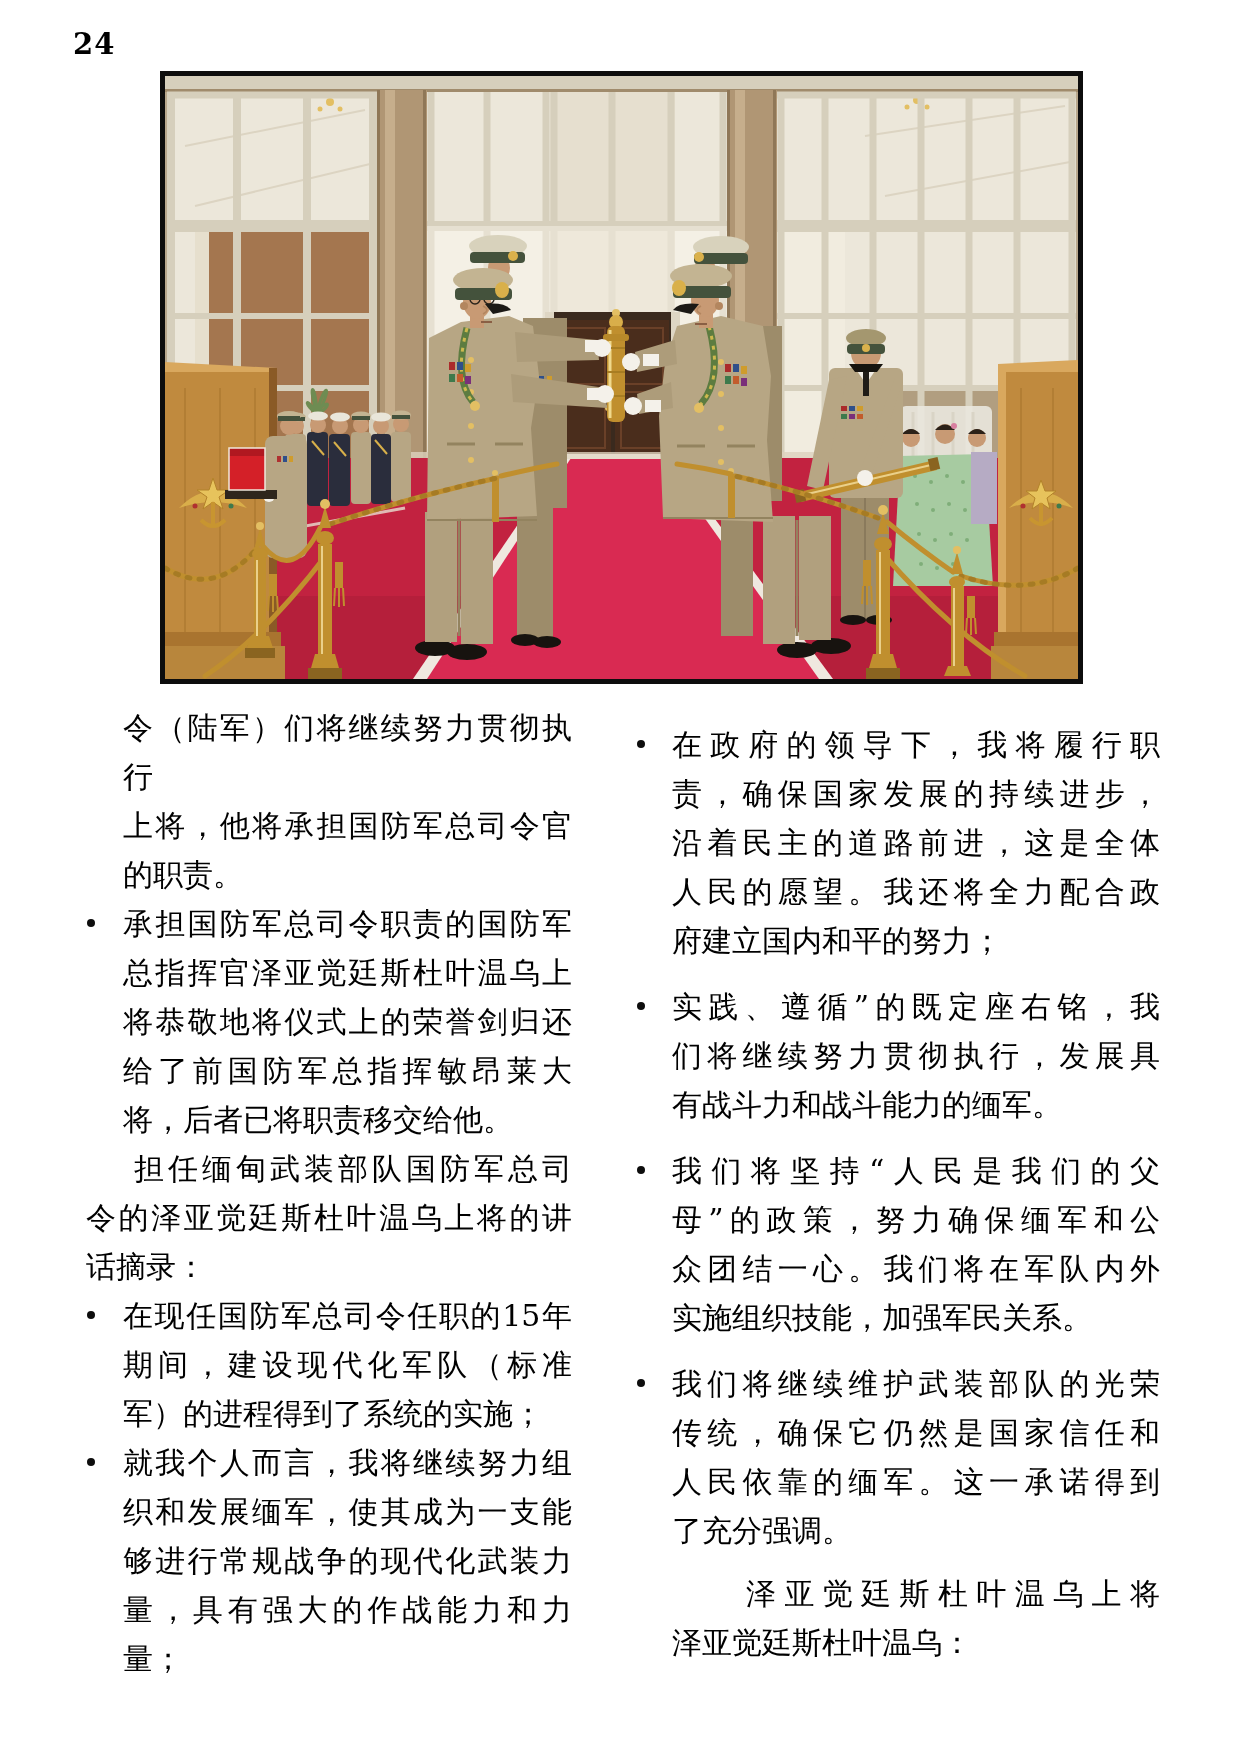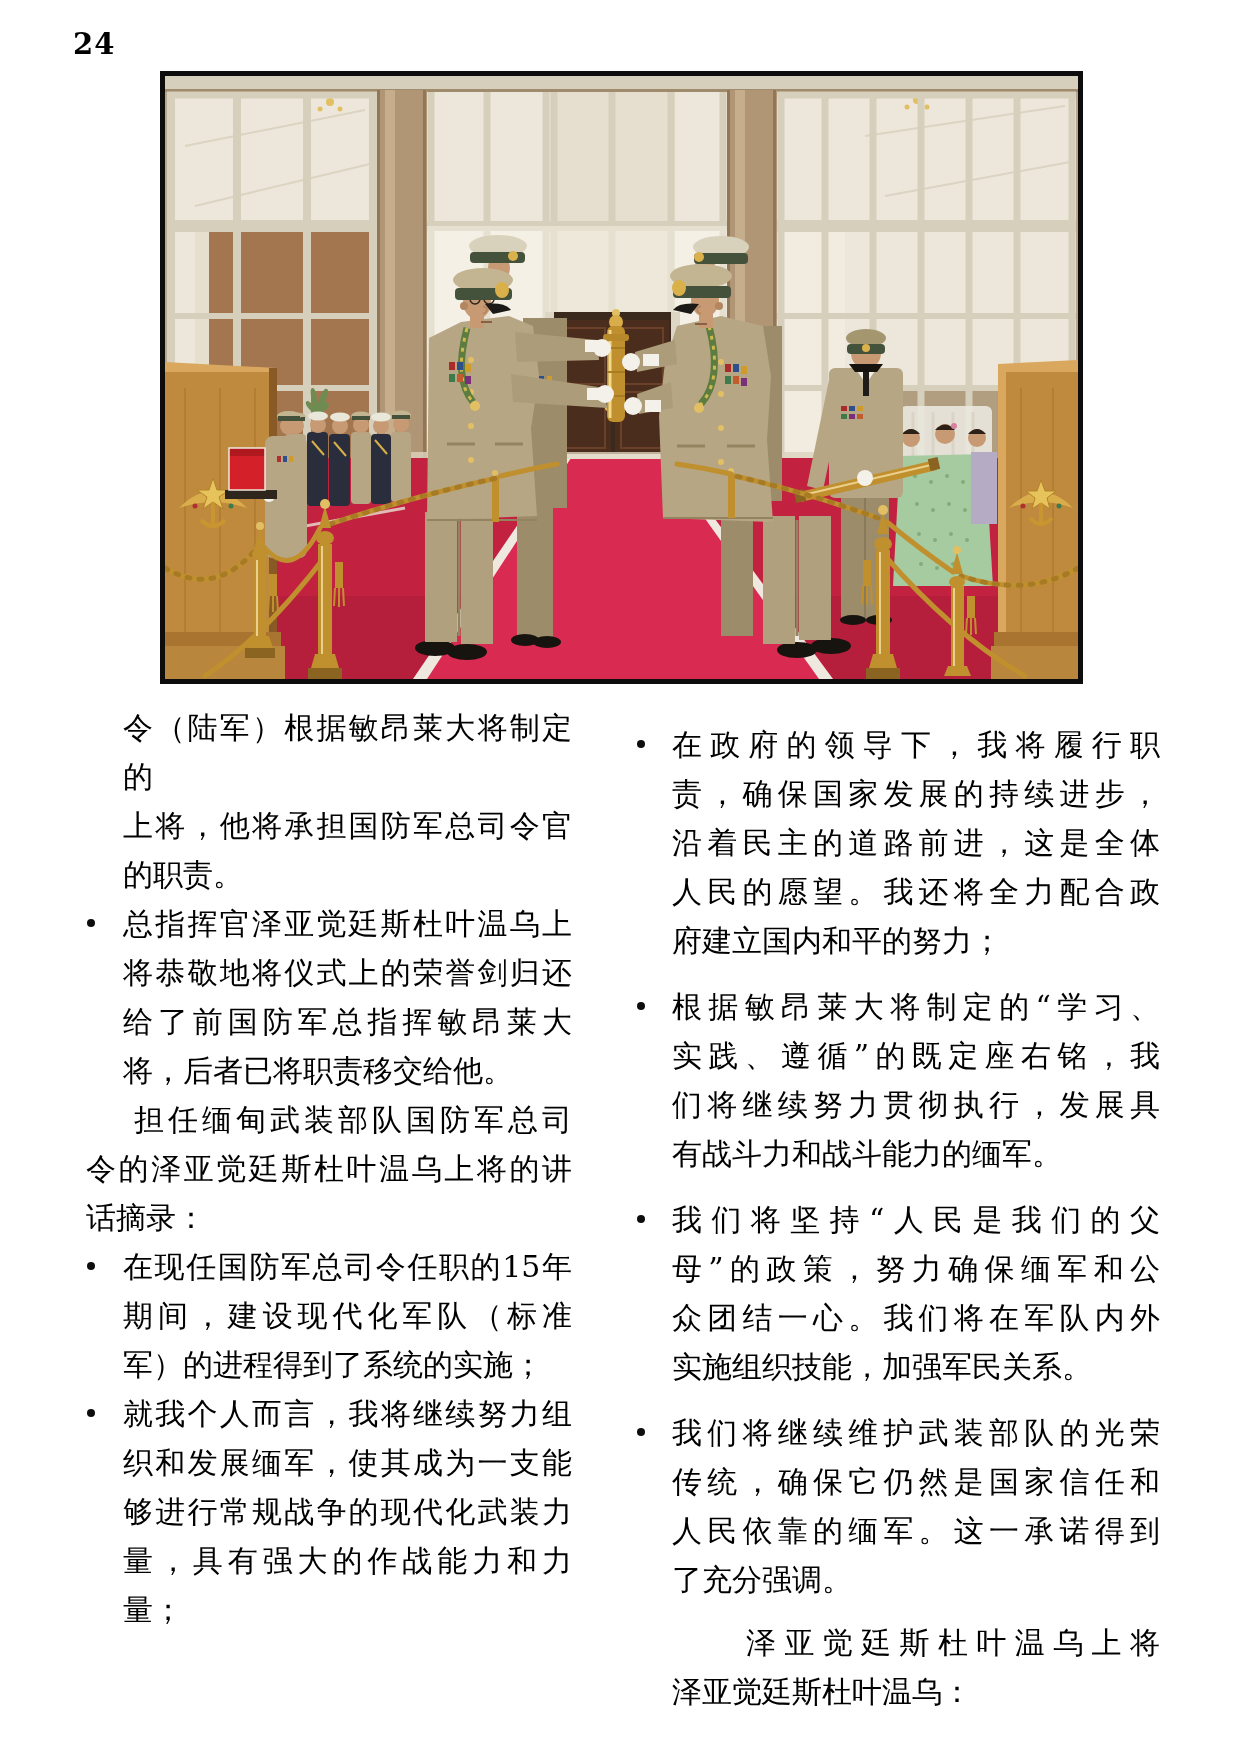--- a/index.html
+++ b/index.html
@@ -467,26 +467,27 @@
       <polygon points="779,600 806,600 802,590 783,590" class="f-gold"></polygon>
       <rect x="802" y="520" width="8" height="22" class="f-gold"></rect>
           <path d="M802 542 L801 558 M806 542 L806 559 M810 542 L811 558" stroke="#c08f2e" stroke-width="2"></path>
     </g>
   </g>
 </svg>
 </div>
 
 <div class="column left-col">
     <div class="para hang">
-      <div class="line">令（陆军）根据敏昂莱大将制定的</div>
+      <div class="line">令（陆军）们将继续努力贯彻执行</div>
       <div class="line">上将，他将承担国防军总司令官</div>
       <div class="line last">的职责。</div>
     </div>
     <div class="para bullet">
       <span class="dot"></span>
+      <div class="line">承担国防军总司令职责的国防军</div>
       <div class="line">总指挥官泽亚觉廷斯杜叶温乌上</div>
       <div class="line">将恭敬地将仪式上的荣誉剑归还</div>
       <div class="line">给了前国防军总指挥敏昂莱大</div>
       <div class="line last">将，后者已将职责移交给他。</div>
     </div>
     <div class="para indent">
       <div class="line">担任缅甸武装部队国防军总司</div>
       <div class="line">令的泽亚觉廷斯杜叶温乌上将的讲</div>
       <div class="line last">话摘录：</div>
     </div>
@@ -509,21 +510,20 @@
     <div class="para bullet">
       <span class="dot"></span>
       <div class="line">在政府的领导下，我将履行职</div>
       <div class="line">责，确保国家发展的持续进步，</div>
       <div class="line">沿着民主的道路前进，这是全体</div>
       <div class="line">人民的愿望。我还将全力配合政</div>
       <div class="line last">府建立国内和平的努力；</div>
     </div>
     <div class="para bullet">
       <span class="dot"></span>
-      <div class="line">根据敏昂莱大将制定的“学习、</div>
       <div class="line">实践、遵循”的既定座右铭，我</div>
       <div class="line">们将继续努力贯彻执行，发展具</div>
       <div class="line last">有战斗力和战斗能力的缅军。</div>
     </div>
     <div class="para bullet">
       <span class="dot"></span>
       <div class="line">我们将坚持“人民是我们的父</div>
       <div class="line">母”的政策，努力确保缅军和公</div>
       <div class="line">众团结一心。我们将在军队内外</div>
       <div class="line last">实施组织技能，加强军民关系。</div>

